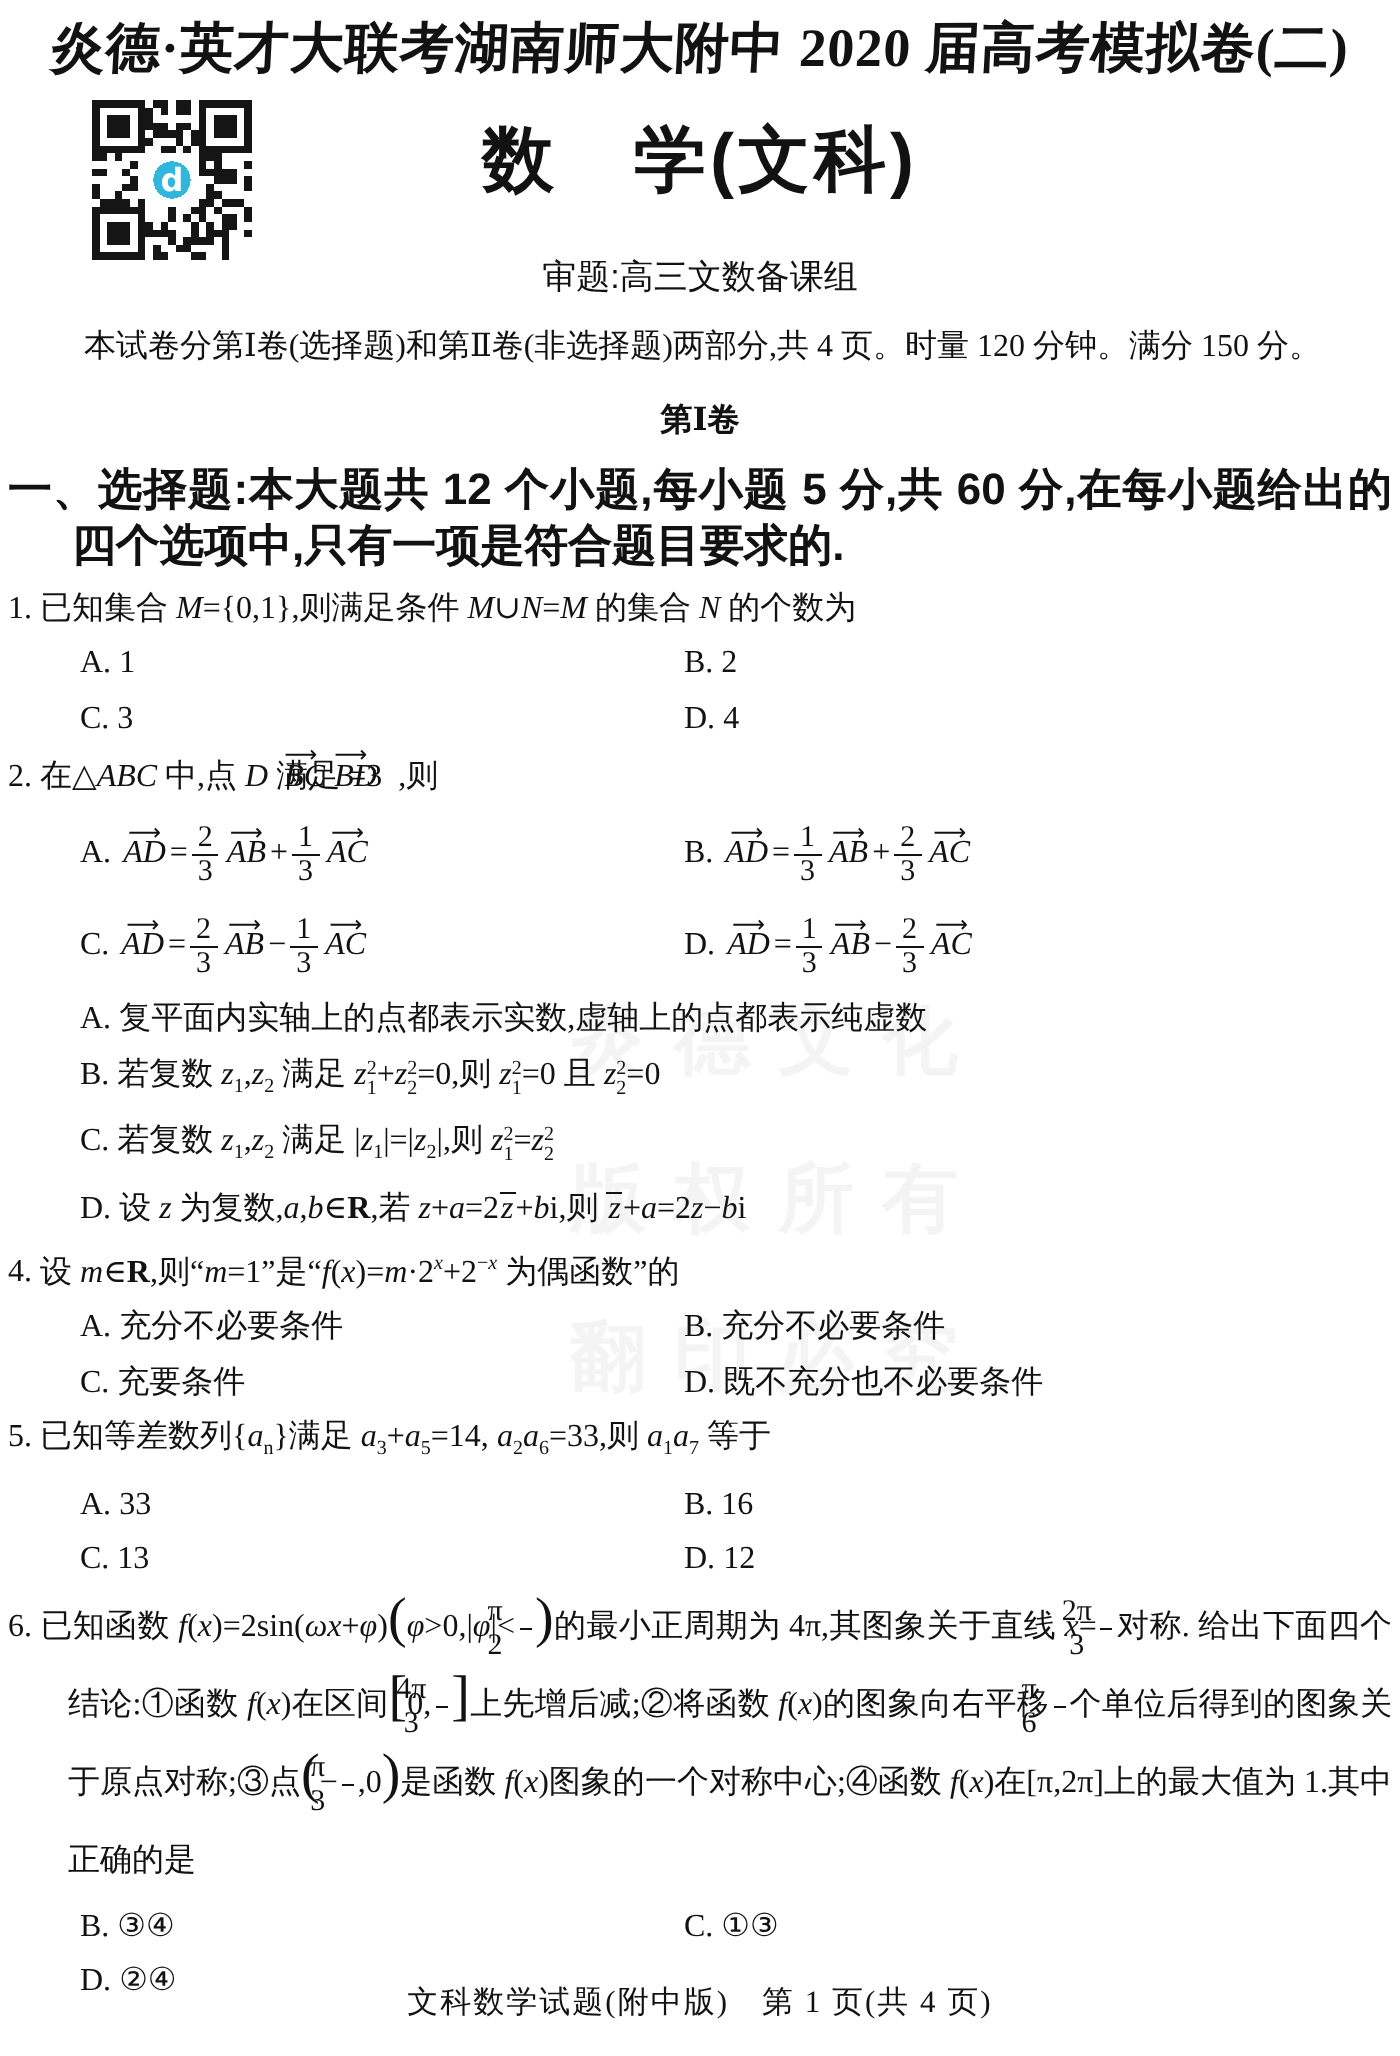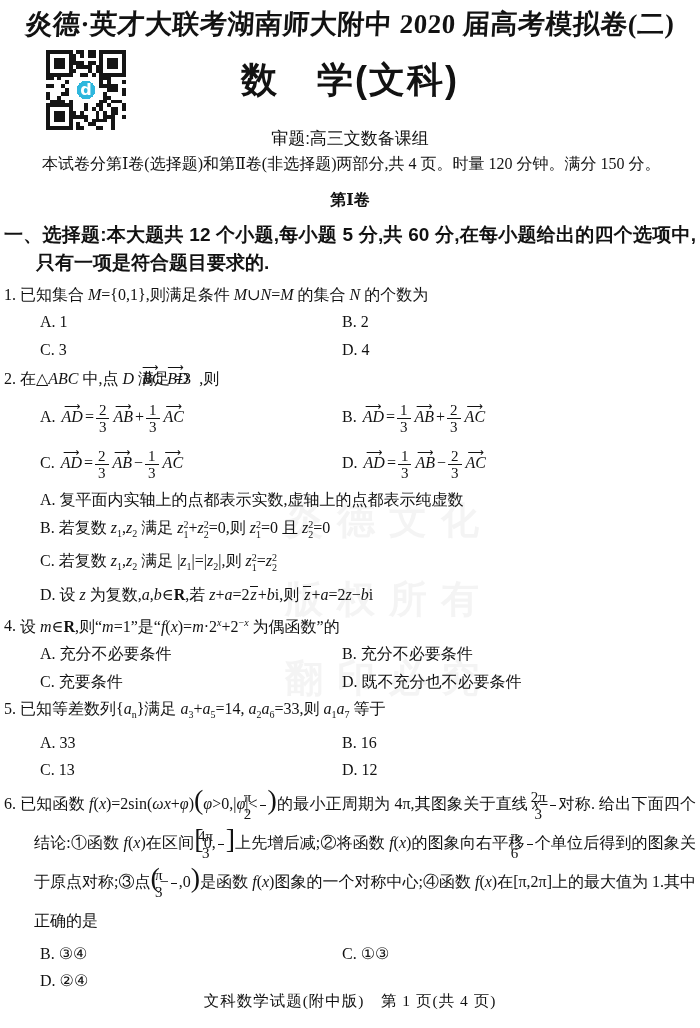--- a/index.html
+++ b/index.html
@@ -21,24 +21,24 @@
   .subject-title {
     text-align:center; font-weight:bold; font-size:36px; margin-top:14px;
     font-family:"Liberation Sans","DejaVu Sans",sans-serif; letter-spacing:2px;
   }
   .reviewer {
     text-align:center; font-weight:normal; font-size:17px; margin-top:22px;
     font-family:"Liberation Sans","DejaVu Sans",sans-serif;
   }
 
   
-  .intro { margin-top:3px; padding:0 6px; text-indent:2em; font-size:16px; line-height:1.35; }
+  .intro { margin-top:13px; padding:0 6px; text-indent:2em; font-size:16px; line-height:1.35; }
   .part-title { text-align:center; font-size:16px; font-weight:bold; margin-top:15px; }
   .section-header {
-    margin-top:10px; font-weight:bold; font-size:19px; line-height:28px;
+    margin-top:10px; font-weight:bold; font-size:22px; line-height:28px;
     font-family:"Liberation Sans","DejaVu Sans",sans-serif;
     padding-left:32px; text-indent:-32px; text-align:justify;
   }
 
   
   .questions { margin-top:4px; }
   .q-block { }
   .stem { padding-left:30px; text-indent:-30px; line-height:27.5px; text-align:justify; }
   .stem.tallstem { line-height:39px; }
   .opts { display:grid; grid-template-columns:302px 1fr; padding-left:36px; }

